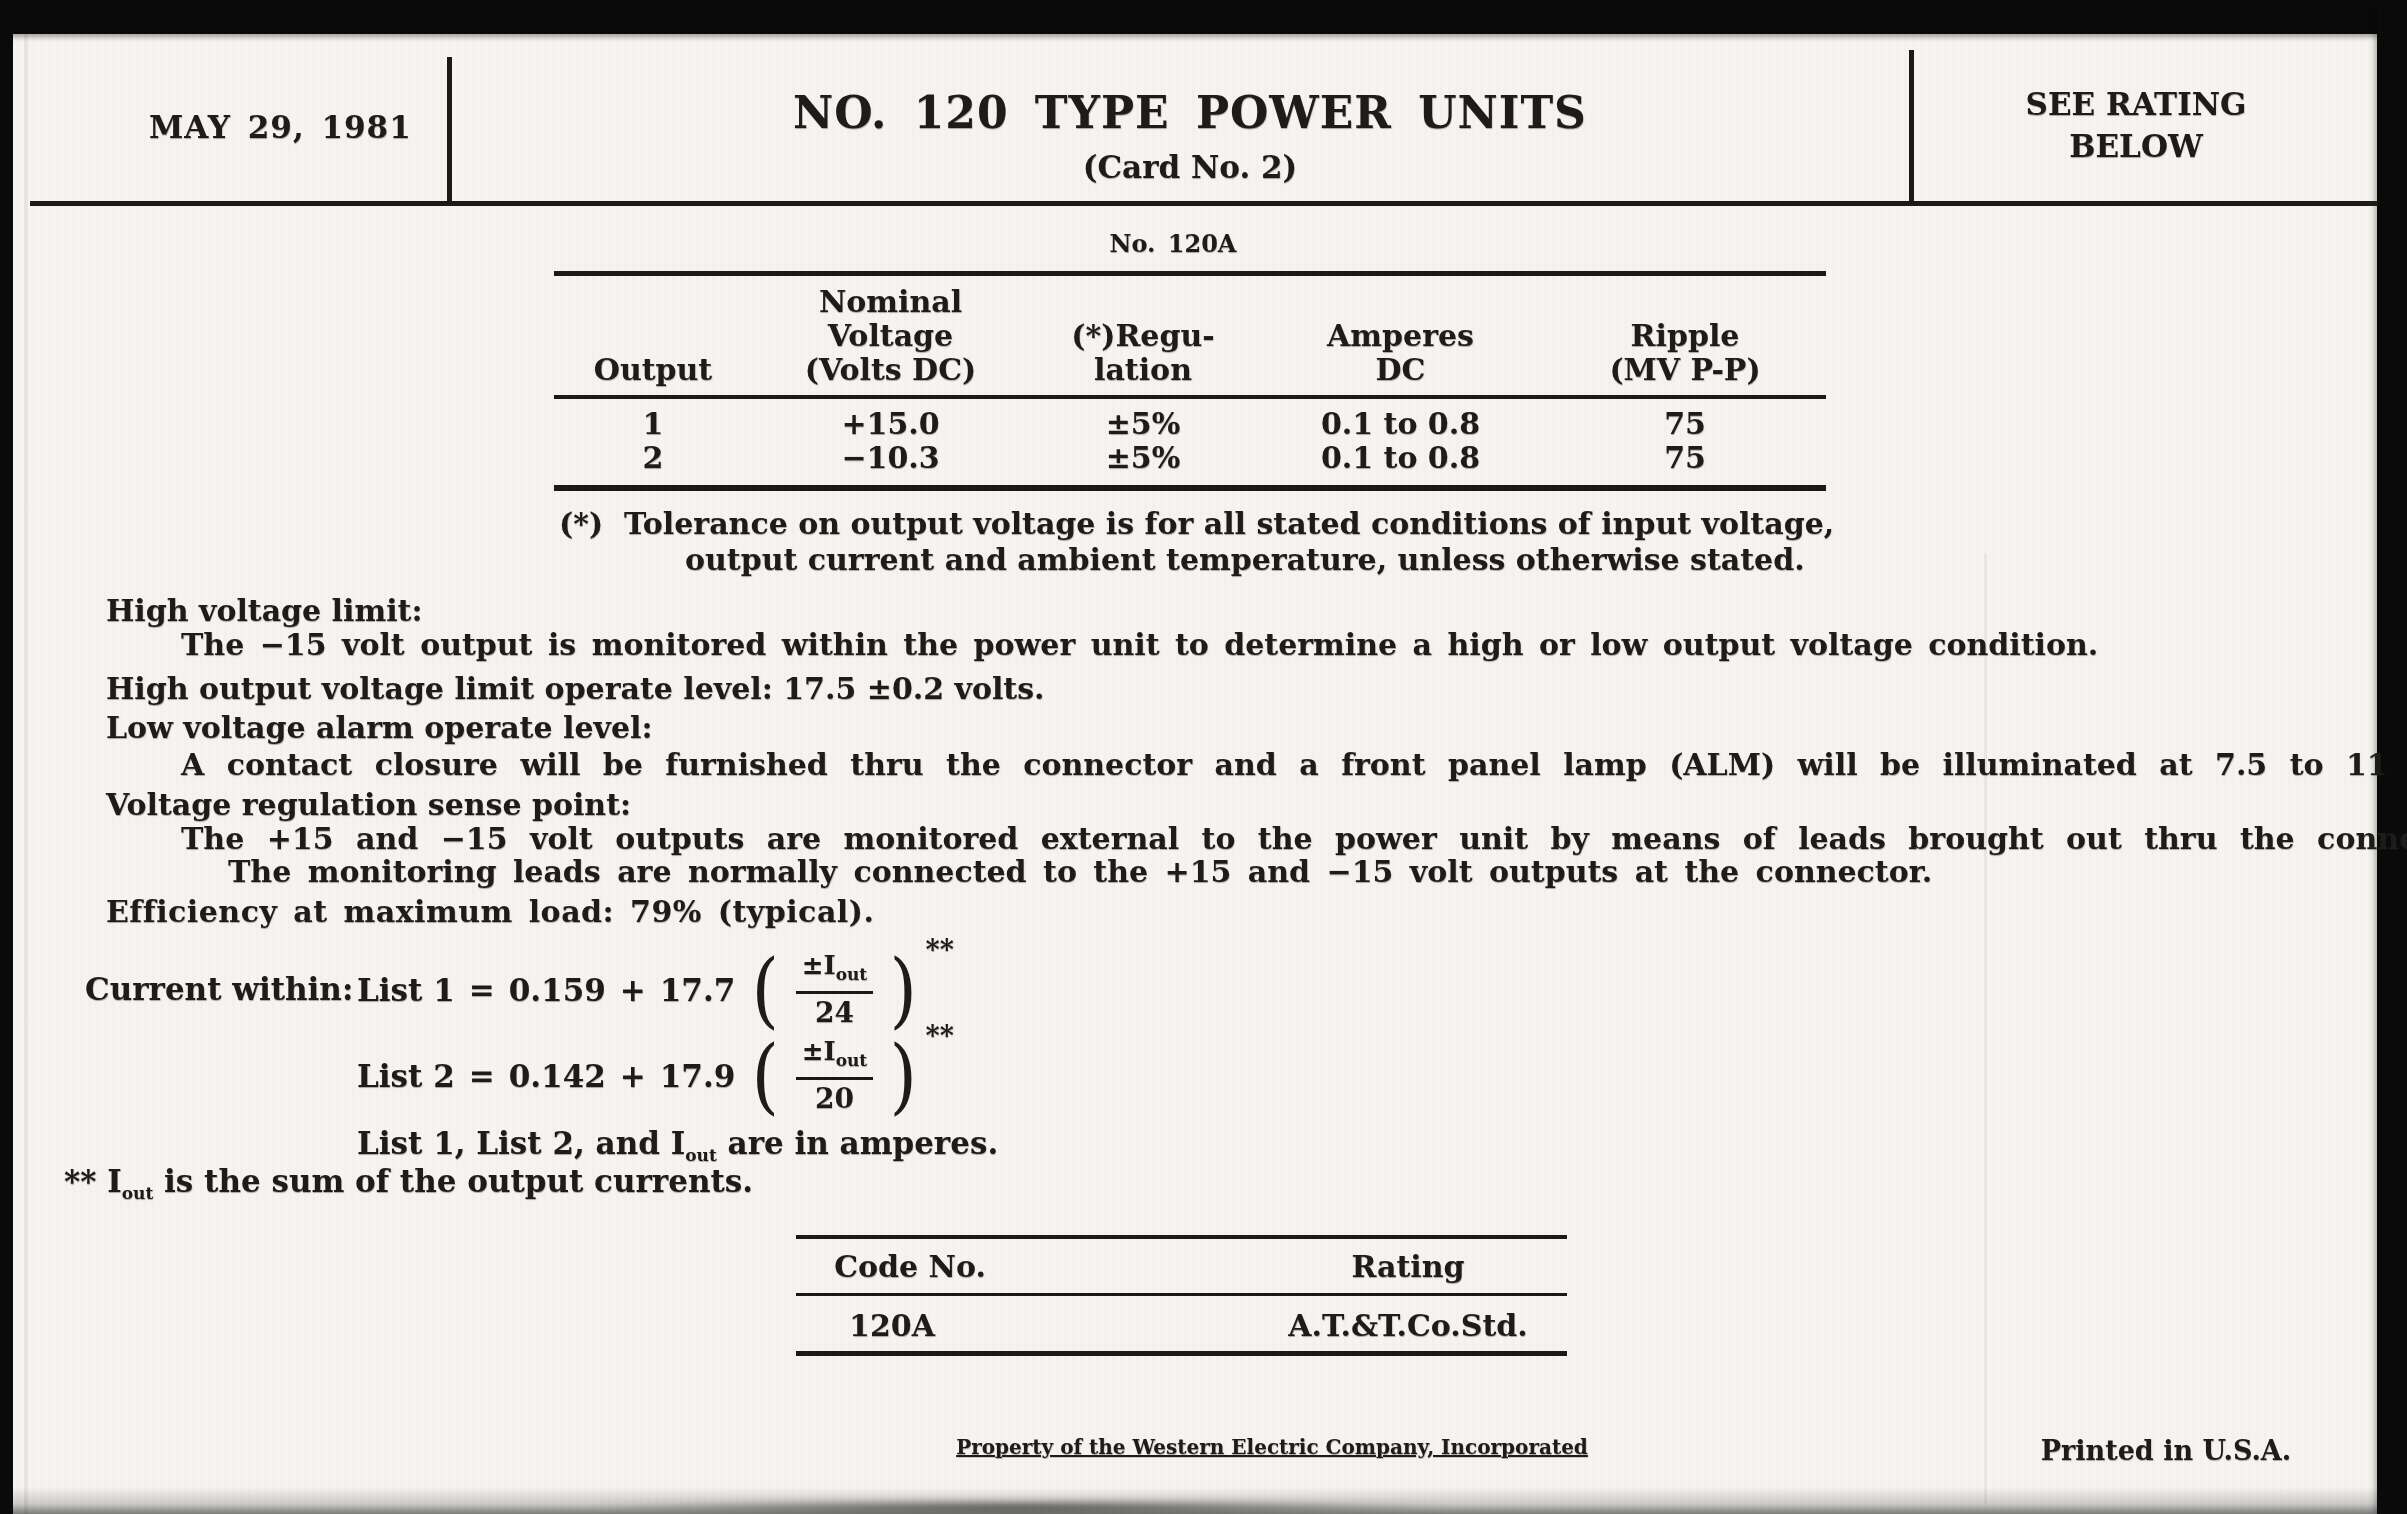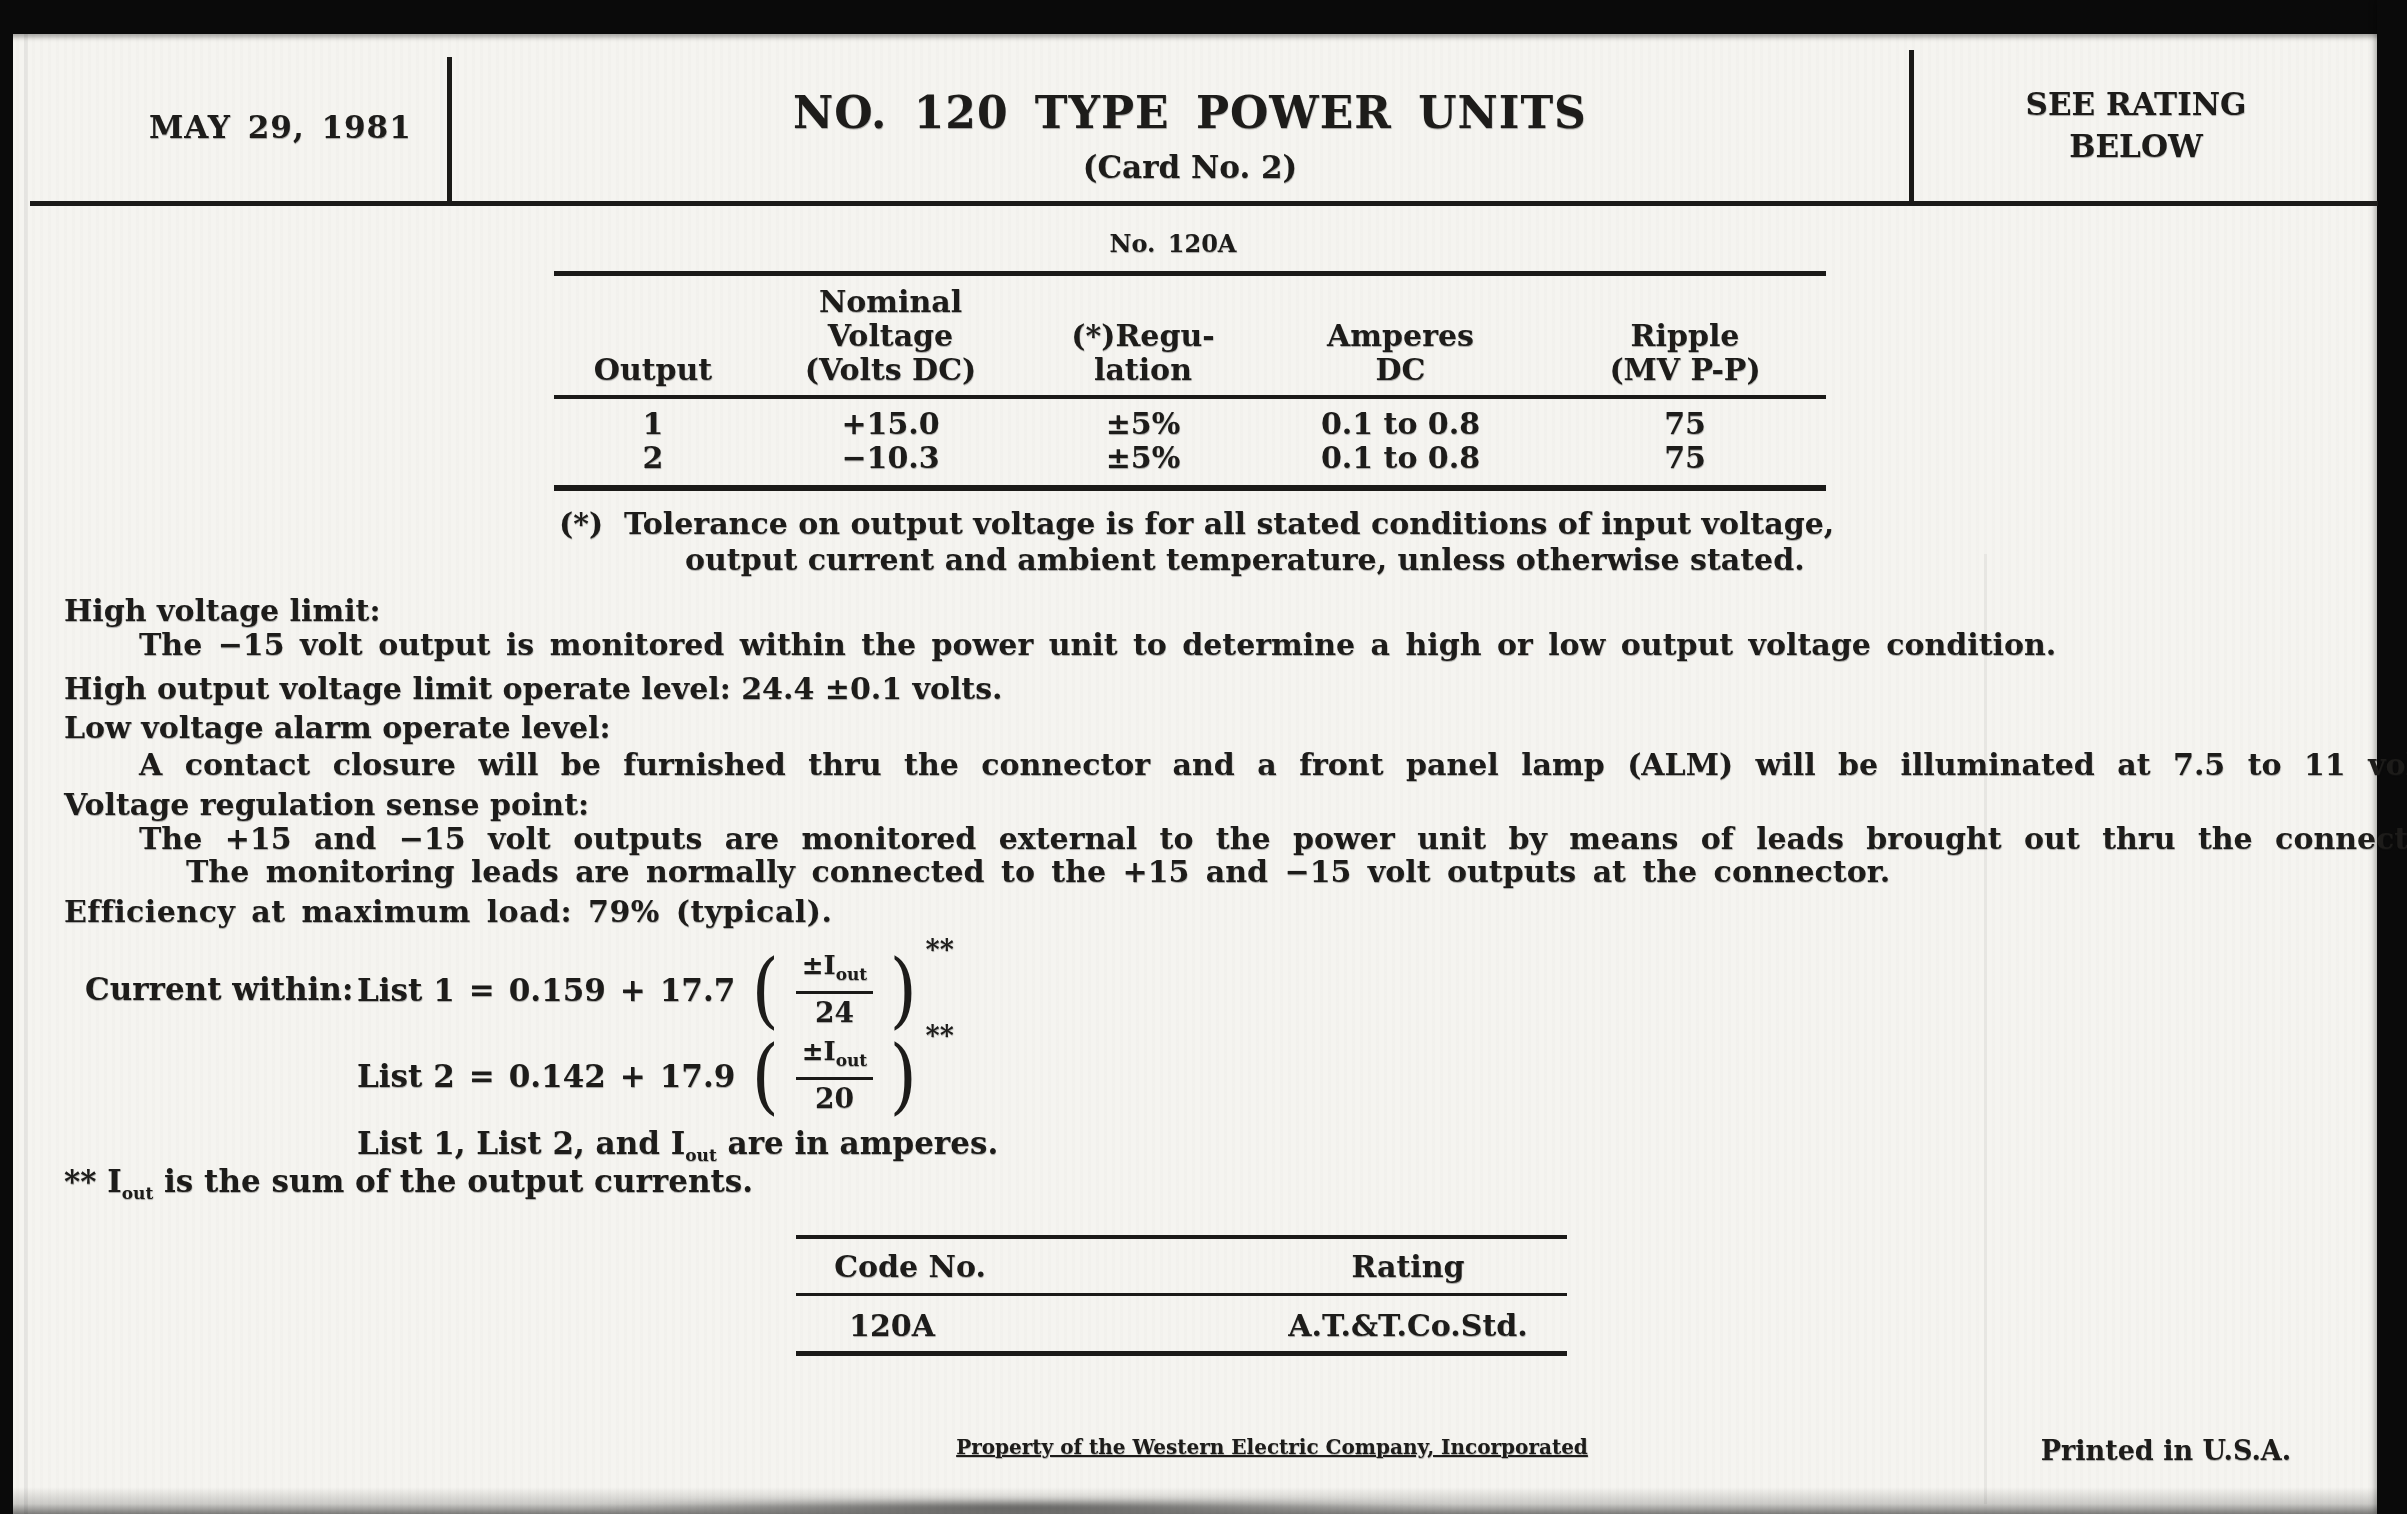--- a/index.html
+++ b/index.html
@@ -41,21 +41,21 @@
   .t1 .r-mid { height:4px; background:#1b1a18; margin-top:8px; }
   .t1 .r-bot { height:6px; background:#1b1a18; }
   .t1-head { display:grid; grid-template-columns:198px 277px 228px 287px 282px; align-items:end; height:111px; font-size:30px; line-height:34px; }
   .t1-head div { text-align:center; }
   .t1-head span { display:block; }
   .t1-body { display:grid; grid-template-columns:198px 277px 228px 287px 282px; font-size:30px; line-height:34px; padding:8px 0 10px 0; }
   .t1-body span { text-align:center; }
   .fn1 { left:559px; top:506px; font-size:30px; white-space:pre; }
   .fn2 { left:685px; top:542px; font-size:30px; }
   
-  .bl { font-size:30px; }
+  .bl { font-size:30px;margin-left:42px; }
   .hv-h  { left:64px;  top:593px; }
   .hv-t  { left:139px; top:627px; word-spacing:5px; }
   .hol   { left:64px;  top:671px; }
   .lva-h { left:64px;  top:710px; }
   .lva-t { left:139px; top:747px; word-spacing:12px; }
   .vrs-h { left:64px;  top:787px; }
   .vrs-t1{ left:139px; top:821px; word-spacing:12px; }
   .vrs-t2{ left:186px; top:854px; word-spacing:6px; }
   .eff   { left:64px;  top:894px; word-spacing:5px; letter-spacing:0.5px; }
   
@@ -145,21 +145,21 @@
       <span>0.1 to 0.8</span>
       <span>75</span>
     </div>
     <div class="r-bot"></div>
   </div>
   <div class="abs fn1">(*)  Tolerance on output voltage is for all stated conditions of input voltage,</div>
   <div class="abs fn2">output current and ambient temperature, unless otherwise stated.</div>
 
   <div class="abs bl hv-h">High voltage limit:</div>
   <div class="abs bl hv-t">The −15 volt output is monitored within the power unit to determine a high or low output voltage condition.</div>
-  <div class="abs bl hol">High output voltage limit operate level: 24.4 ±0.1 volts.</div>
+  <div class="abs bl hol">High output voltage limit operate level: 17.5 ±0.2 volts.</div>
   <div class="abs bl lva-h">Low voltage alarm operate level:</div>
   <div class="abs bl lva-t">A contact closure will be furnished thru the connector and a front panel lamp (ALM) will be illuminated at 7.5 to 11 volts.</div>
   <div class="abs bl vrs-h">Voltage regulation sense point:</div>
   <div class="abs bl vrs-t1">The +15 and −15 volt outputs are monitored external to the power unit by means of leads brought out thru the connector.</div>
   <div class="abs bl vrs-t2">The monitoring leads are normally connected to the +15 and −15 volt outputs at the connector.</div>
   <div class="abs bl eff">Efficiency at maximum load: 79% (typical).</div>
 
   <div class="abs cd-label">Current within:</div>
 
   <div class="formula f1">

